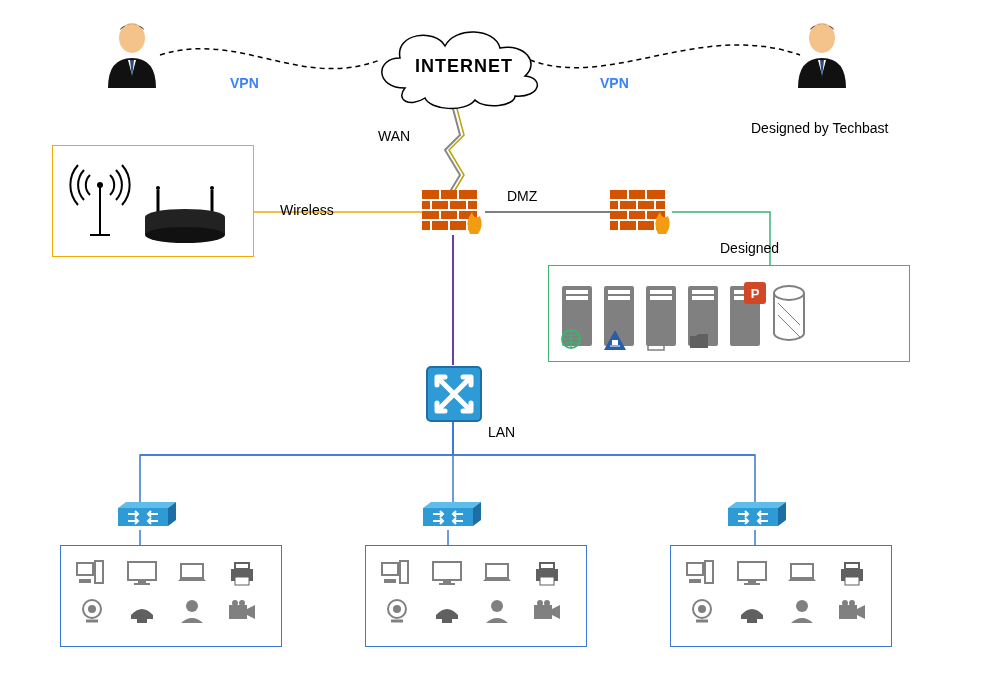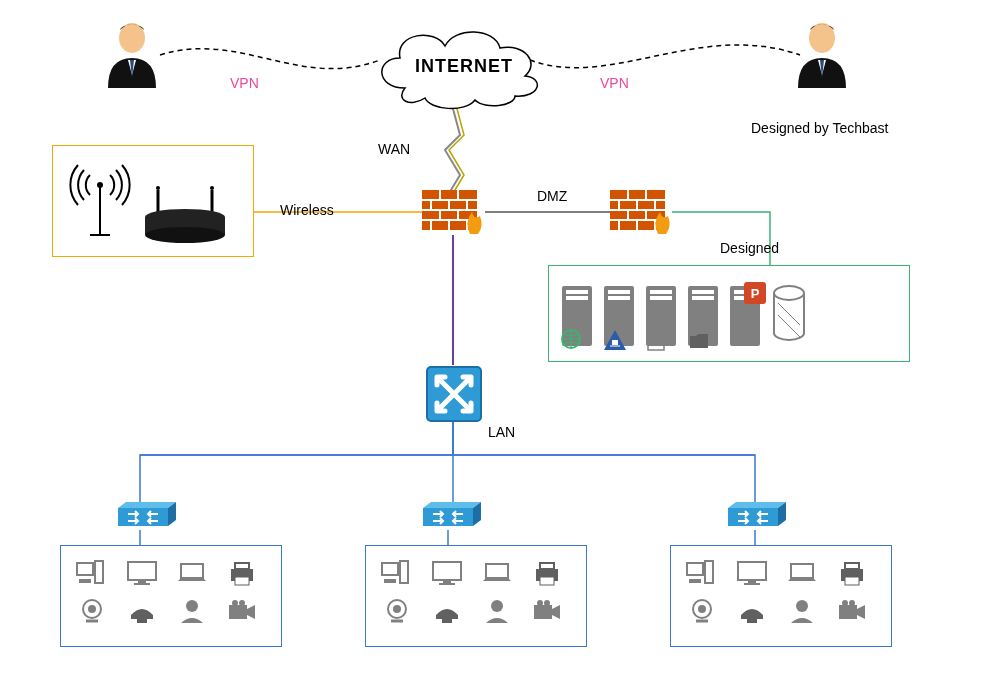--- a/index.html
+++ b/index.html
@@ -1,19 +1,19 @@
 <!DOCTYPE html>
 <html><head>
 <meta charset="utf-8">
 <style>
   html, body { margin:0; padding:0; width:981px; height:677px; background:#fff; font-family:"Segoe UI", Arial, sans-serif; font-size:13px; color:#000; }
   .stage { position:relative; width:981px; height:677px; }
   .box { position:absolute; border:1.5px solid; background:#fff; }
   .label { position:absolute; font-size:14px; }
-  .label.red { color:#ec4899; font-weight:400; }
+  .label.red { color:#3b82f6; font-weight:700; }
   .cloud { position:absolute; }
   .firewall { position:absolute; }
   .switch { position:absolute; }
   .person { position:absolute; }
   .router { position:absolute; }
   .antenna { position:absolute; }
   .server-row { position:absolute; display:flex; gap:12px; align-items:flex-end; }
   .server { width:30px; height:60px; background:#808080; border-radius:2px; position:relative; }
   .server::before { content:""; position:absolute; top:4px; left:4px; width:22px; height:4px; background:#fff; }
   .server::after { content:""; position:absolute; top:10px; left:4px; width:22px; height:4px; background:#fff; }
@@ -77,23 +77,23 @@
       <path d="M 20 10 Q 32 -2 44 10 Q 44 6 32 4 Q 20 6 20 10 Z" fill="#3A2A1A"></path>
       <path d="M 8 68 Q 8 38 32 38 Q 56 38 56 68 Z" fill="#111"></path>
       <path d="M 28 40 L 32 55 L 36 40 Z" fill="#fff"></path>
       <path d="M 30 40 L 32 58 L 34 40 Z" fill="#2A4B7C"></path>
     </svg>
   </div>
 
   <div class="label red" style="left:230px;top:75px">VPN</div>
   <div class="label red" style="left:600px;top:75px">VPN</div>
   <div class="label" style="left:751px;top:120px">Designed by Techbast</div>
-  <div class="label" style="left:378px;top:141px">WAN</div>
+  <div class="label" style="left:378px;top:128px">WAN</div>
   <div class="label" style="left:280px;top:202px">Wireless</div>
-  <div class="label" style="left:537px;top:188px">DMZ</div>
+  <div class="label" style="left:507px;top:188px">DMZ</div>
   <div class="label" style="left:720px;top:240px">Designed</div>
   <div class="label" style="left:488px;top:424px">LAN</div>
 
   <div class="box" style="left:52px;top:145px;width:200px;height:110px;border-color:#F2A900"></div>
   <div class="antenna" style="left:70px;top:160px">
     <svg width="60" height="80">
       <circle cx="30" cy="25" r="3" fill="#000"></circle>
       <line x1="30" y1="25" x2="30" y2="75" stroke="#000" stroke-width="2"></line>
       <path d="M 20 35 A 14 14 0 0 1 20 15" stroke="#000" stroke-width="2" fill="none"></path>
       <path d="M 40 35 A 14 14 0 0 0 40 15" stroke="#000" stroke-width="2" fill="none"></path>

